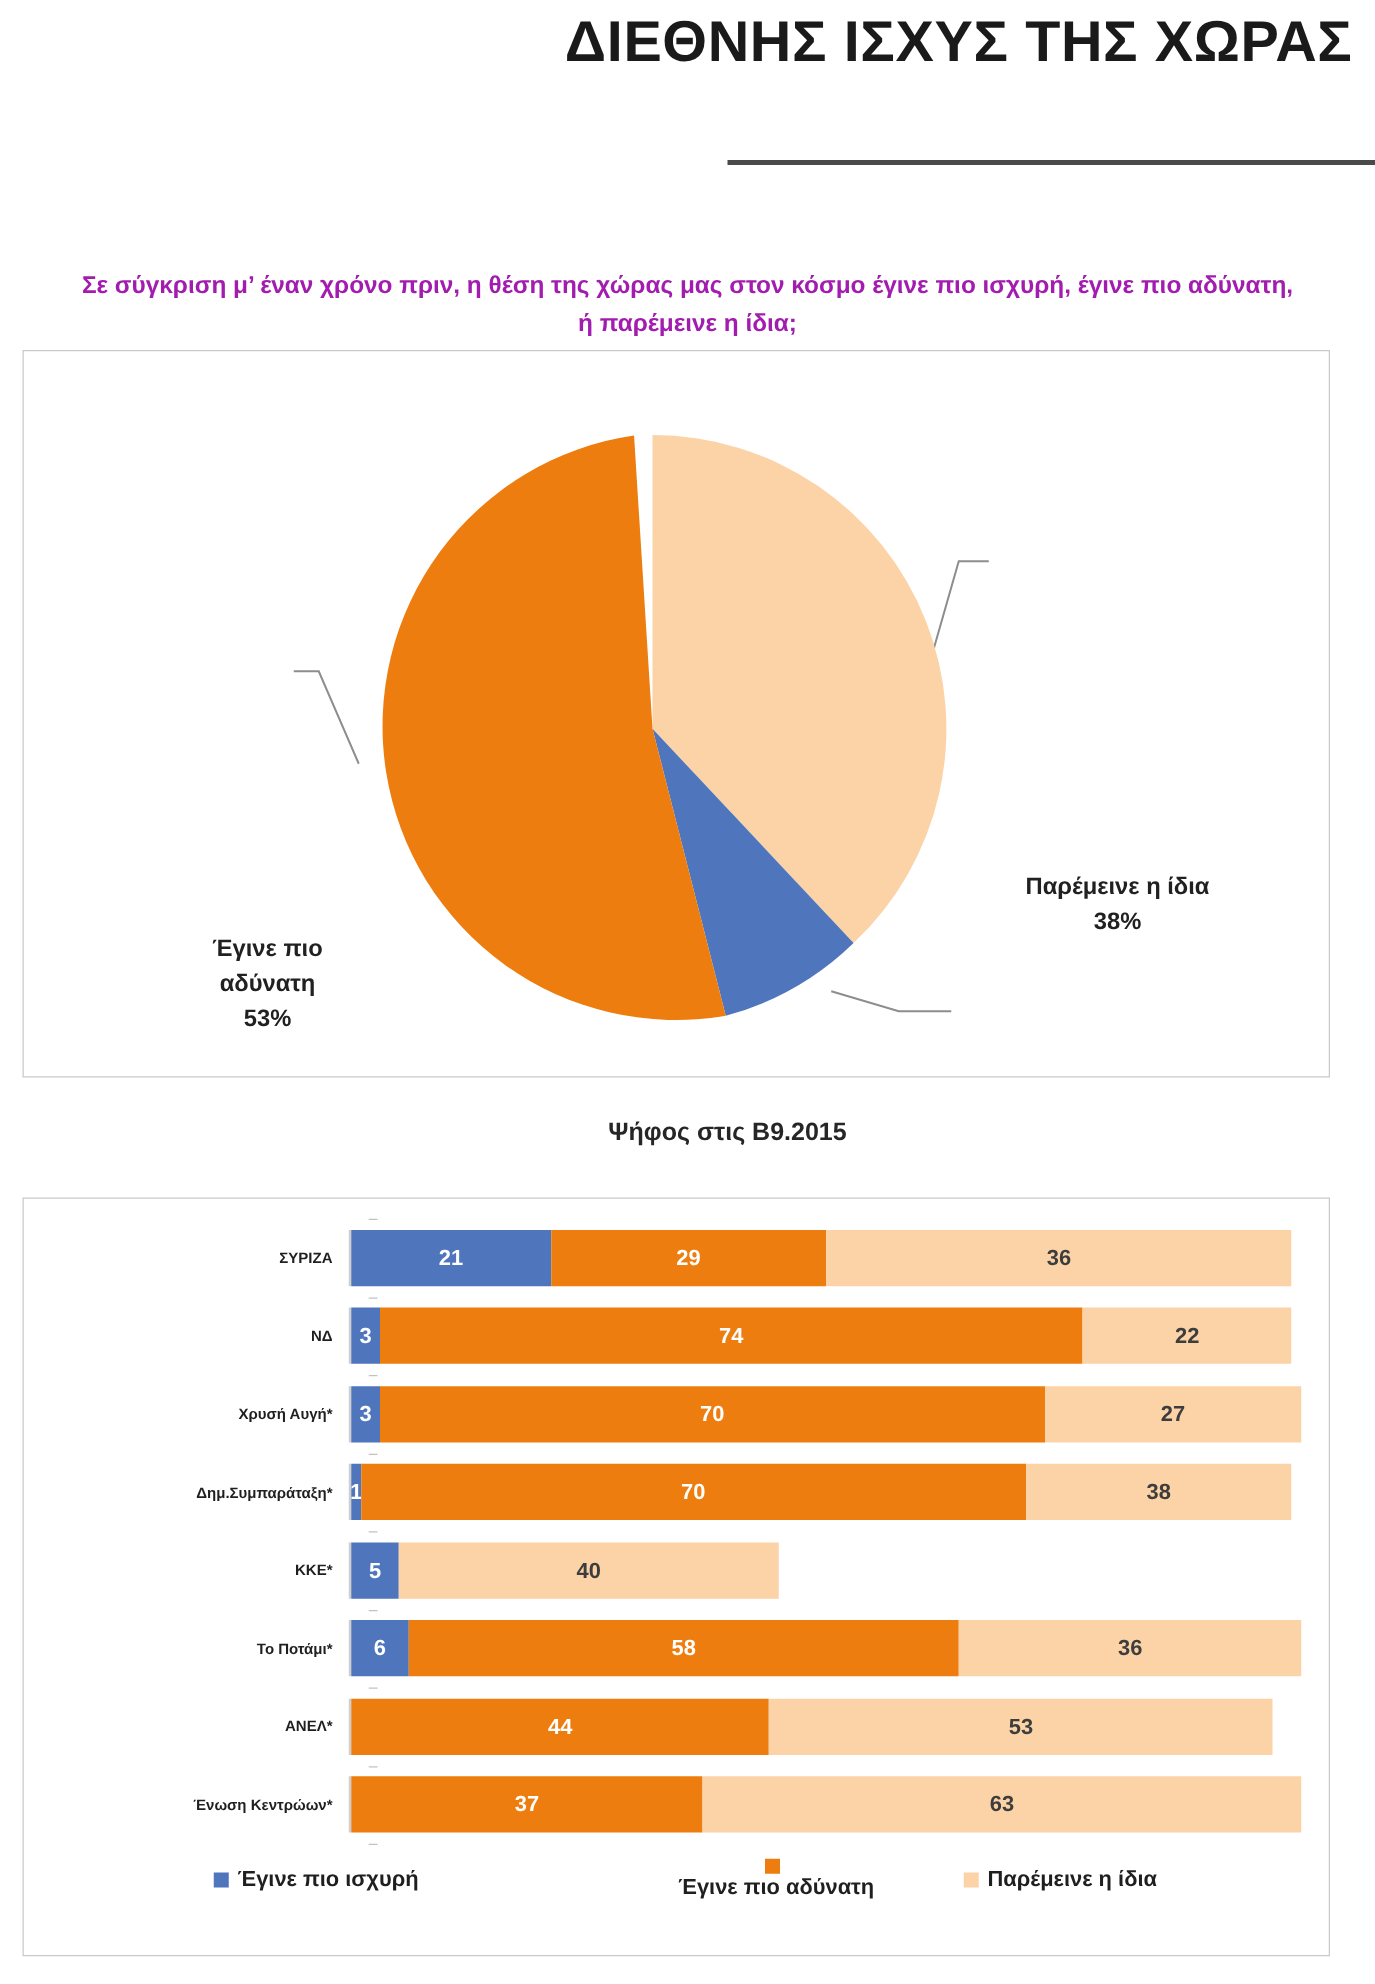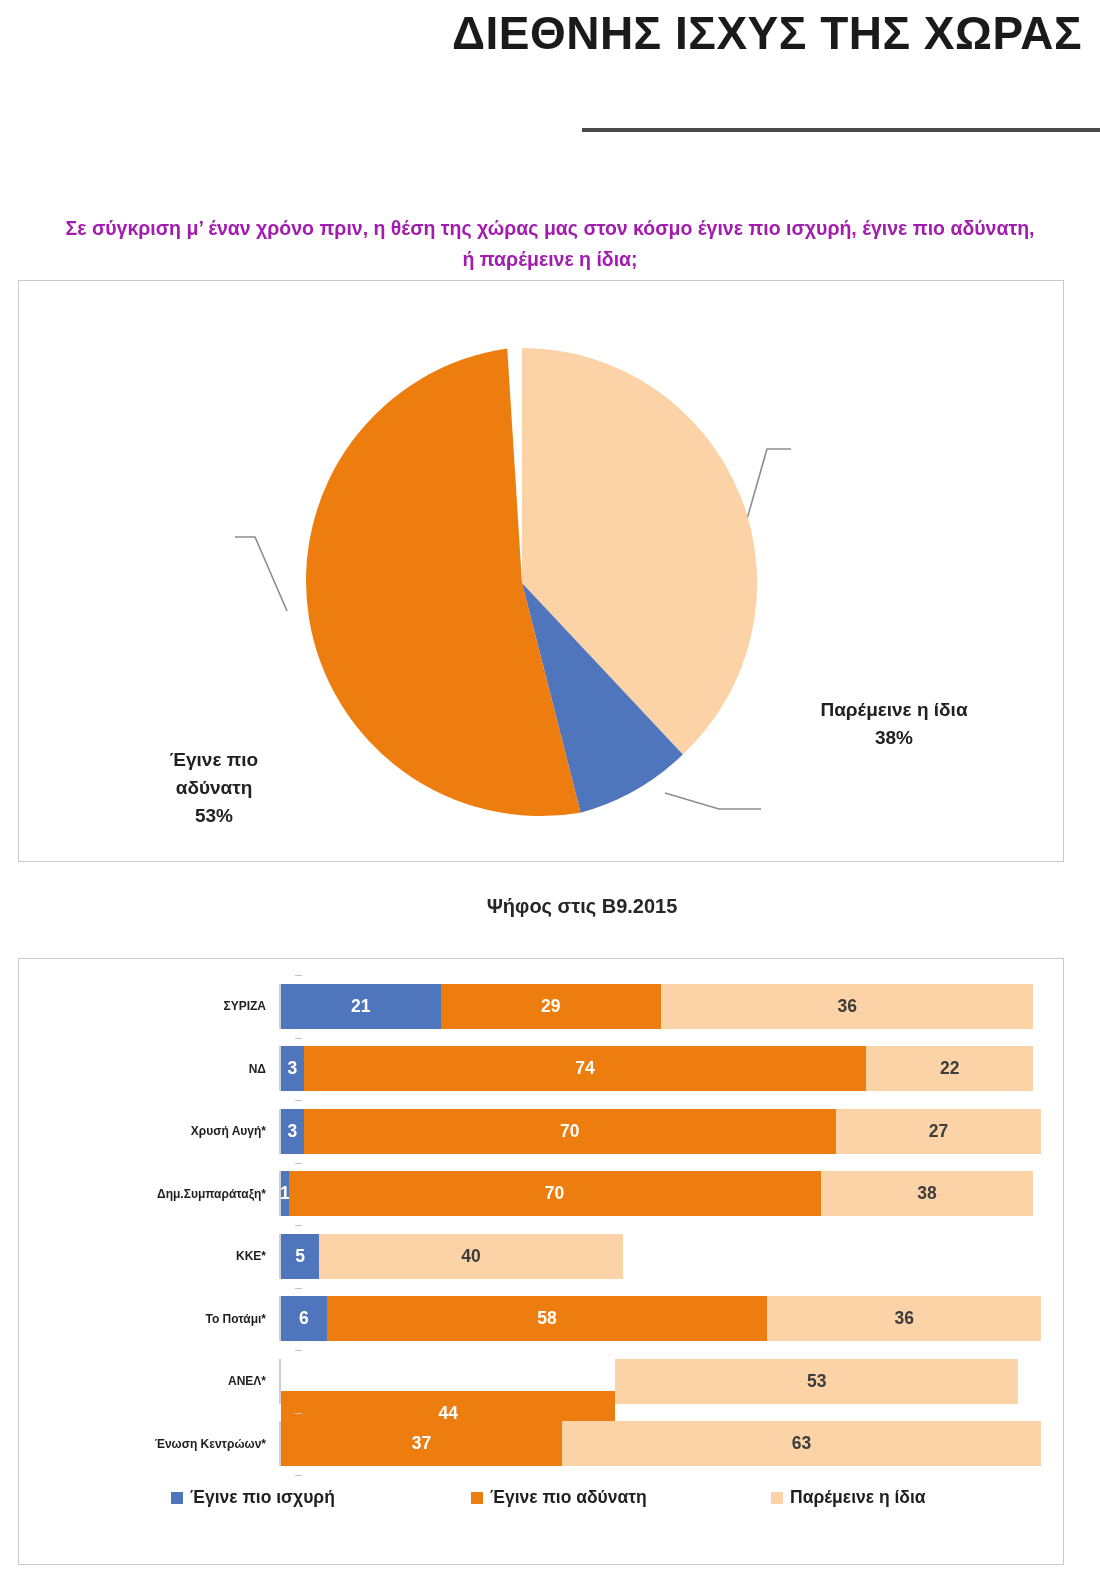--- a/index.html
+++ b/index.html
@@ -203,21 +203,21 @@
   }
   .legend-item {
     display: flex;
     align-items: center;
     font-size: 17.5px;
     font-weight: bold;
     color: #1f1f1f;
     white-space: nowrap;
   }
   .legend-item:nth-child(1) { width: 300px; }
-  .legend-item:nth-child(2) { width: 300px; }
+  .legend-item:nth-child(2) { width: 300px; flex-direction: column; }
   .swatch {
     width: 12px;
     height: 12px;
     margin-right: 7px;
     flex: 0 0 auto;
   }
 </style>
 </head>
 <body>
 
@@ -314,21 +314,21 @@
         <div class="bar-cat">Το Ποτάμι*</div>
         <div class="bar-track">
           <div class="seg seg-a" style="flex: 0 0 6%; background: rgb(79, 118, 189);">6</div>
           <div class="seg seg-b" style="flex: 0 0 58%; background: rgb(237, 125, 14);">58</div>
           <div class="seg seg-c" style="flex: 0 0 36%; background: rgb(251, 211, 166);">36</div>
         </div>
       </div>
       <div class="bar-row">
         <div class="bar-cat">ΑΝΕΛ*</div>
         <div class="bar-track">
-          <div class="seg seg-b" style="flex: 0 0 44%; background: rgb(237, 125, 14); margin-top: 32px;">44</div>
+          <div class="seg seg-b" style="flex: 0 0 44%; background: rgb(237, 125, 14);">44</div>
           <div class="seg seg-c" style="flex: 0 0 53%; background: rgb(251, 211, 166);">53</div>
         </div>
       </div>
       <div class="bar-row">
         <div class="bar-cat">Ένωση Κεντρώων*</div>
         <div class="bar-track">
           <div class="seg seg-b" style="flex: 0 0 37%; background: rgb(237, 125, 14);">37</div>
           <div class="seg seg-c" style="flex: 0 0 63%; background: rgb(251, 211, 166);">63</div>
         </div>
       </div>

